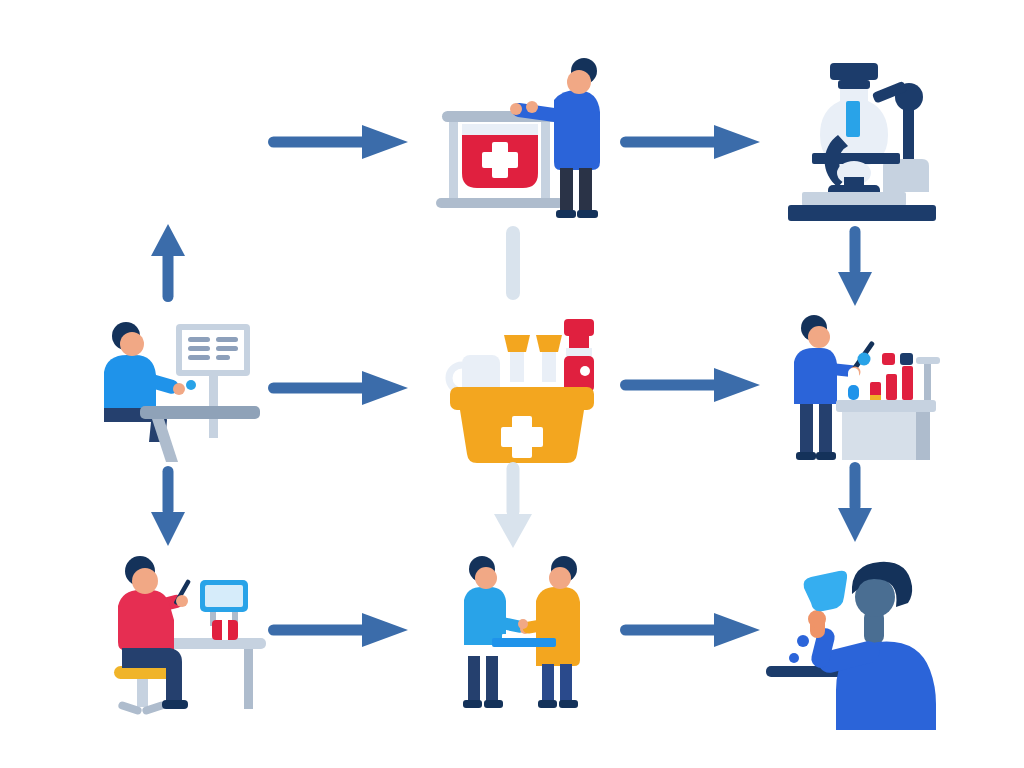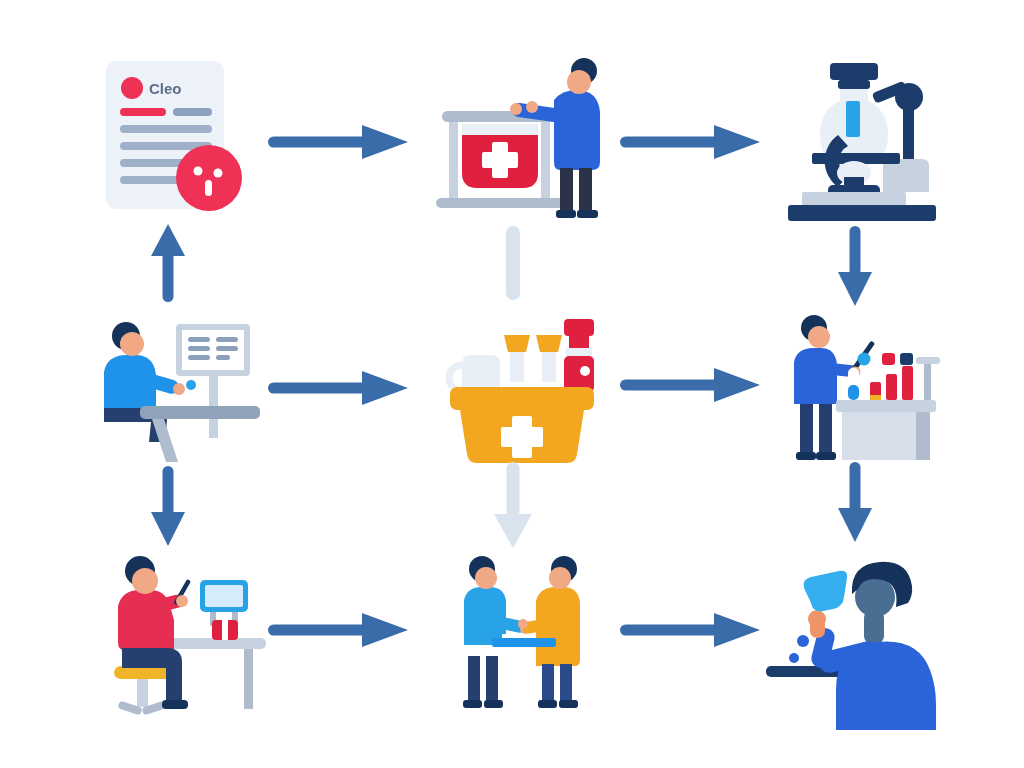--- a/index.html
+++ b/index.html
@@ -31,39 +31,20 @@
   .f-screen{fill:var(--screen)} .f-white{fill:var(--white)}
   .doc-title{font-family:"Liberation Sans",sans-serif;font-size:15px;font-weight:bold;
              fill:var(--doc-text)}
   .stroke-ice{stroke:var(--ice);stroke-width:7;fill:none}
 </style>
 </head>
 <body>
 
 <div class="canvas">
 
-  <figure class="cell" style="left:92px;top:55px;width:160px;height:170px">
-    <svg viewBox="0 0 160 170">
-      <rect x="14" y="6" width="118" height="148" rx="10" class="f-paper"></rect>
-      <circle cx="40" cy="33" r="11" class="f-crimson"></circle>
-      <text x="57" y="39" class="doc-title">Cleo</text>
-      <rect x="28" y="53" width="46" height="8" rx="4" class="f-crimson"></rect>
-      <rect x="81" y="53" width="39" height="8" rx="4" class="f-line-gray"></rect>
-      <rect x="28" y="70" width="92" height="8" rx="4" class="f-line-light"></rect>
-      <rect x="28" y="87" width="92" height="8" rx="4" class="f-line-light"></rect>
-      <rect x="28" y="104" width="85" height="8" rx="4" class="f-line-light"></rect>
-      <rect x="28" y="121" width="60" height="8" rx="4" class="f-line-light"></rect>
-      <g>
-        <circle cx="117" cy="123" r="33" class="f-crimson"></circle>
-        <circle cx="106" cy="116" r="4.5" class="f-white"></circle>
-        <circle cx="126" cy="118" r="4.5" class="f-white"></circle>
-        <rect x="113" y="125" width="7" height="16" rx="3.5" class="f-white"></rect>
-      </g>
-    </svg>
-  </figure>
 
   <div class="arrow" style="left:262px;top:122px;width:150px;height:40px">
     <svg viewBox="0 0 150 40">
       <rect x="6" y="14.5" width="100" height="11" rx="5.5" class="f-arrow-blue"></rect>
       <polygon points="100,3 146,20 100,37" class="f-arrow-blue"></polygon>
     </svg>
   </div>
 
   <figure class="cell" style="left:432px;top:52px;width:185px;height:175px">
     <svg viewBox="0 0 185 175">

